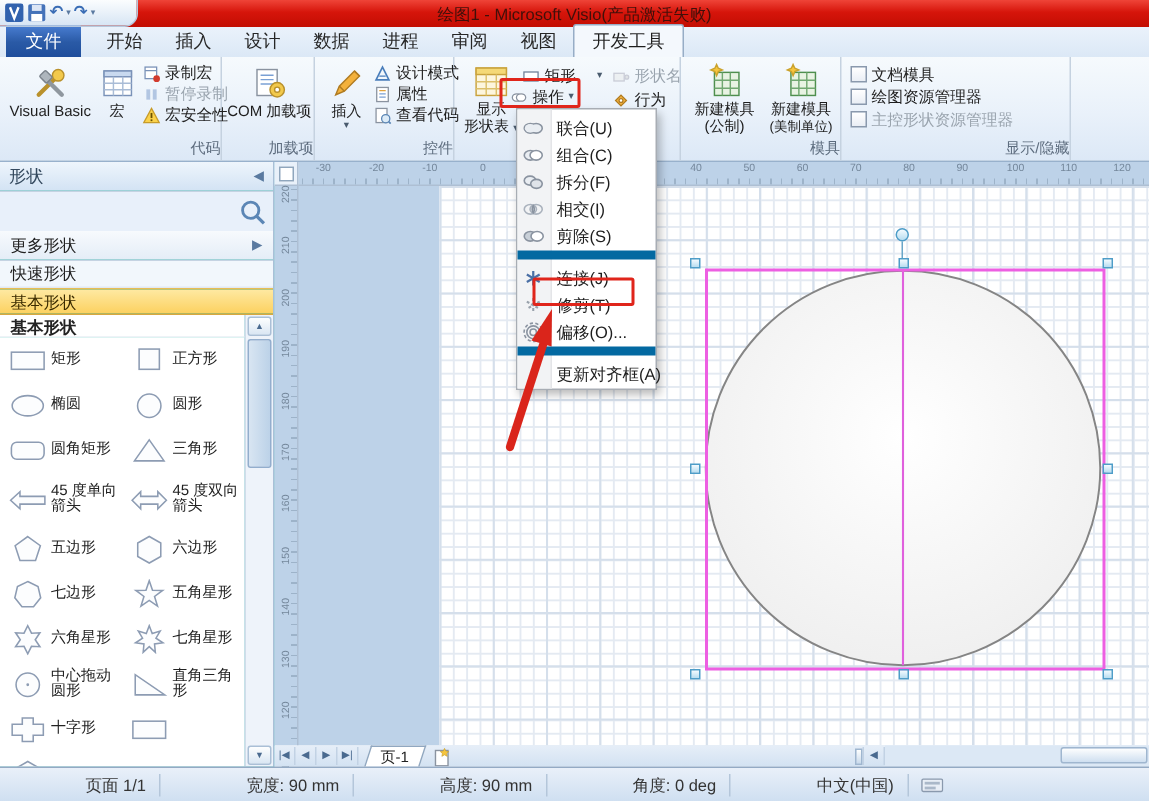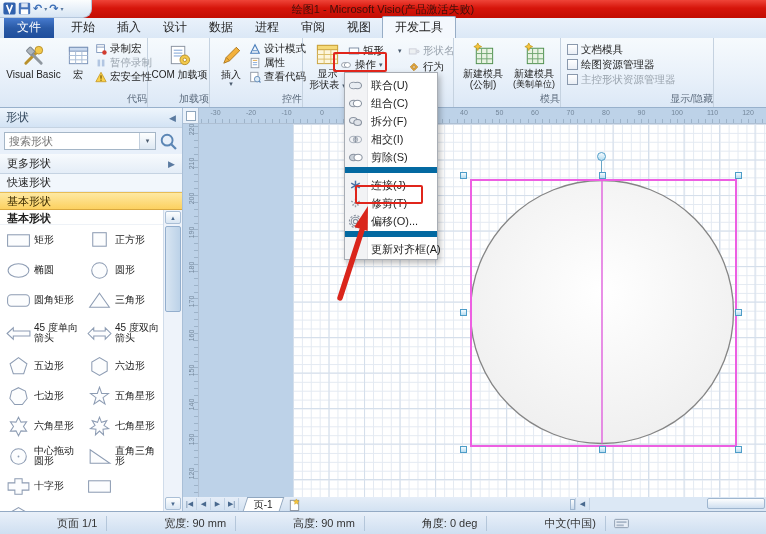--- a/index.html
+++ b/index.html
@@ -408,24 +408,20 @@
 
   <div style="flex:1"></div>
 </div>
 
 <div class="abs panel">
   <div class="panel-header">
     <span>形状</span>
     <span class="gl">◀</span>
   </div>
   <div class="search-row">
-    <div class="search-box">
-      <input placeholder="搜索形状" style="">
-      <span class="search-dd">▾</span>
-    </div>
     <span class="search-go" id="ico-mag">
         <svg viewBox="0 0 14 14">
           <circle cx="6" cy="6" r="4" fill="none" stroke="#5b86b5" stroke-width="1.4"></circle>
           <line x1="9" y1="9" x2="12.5" y2="12.5" stroke="#5b86b5" stroke-width="1.6"></line>
         </svg>
       </span>
   </div>
   <div class="prow row-more">
     <span>更多形状</span>
     <span class="gl">▶</span>

